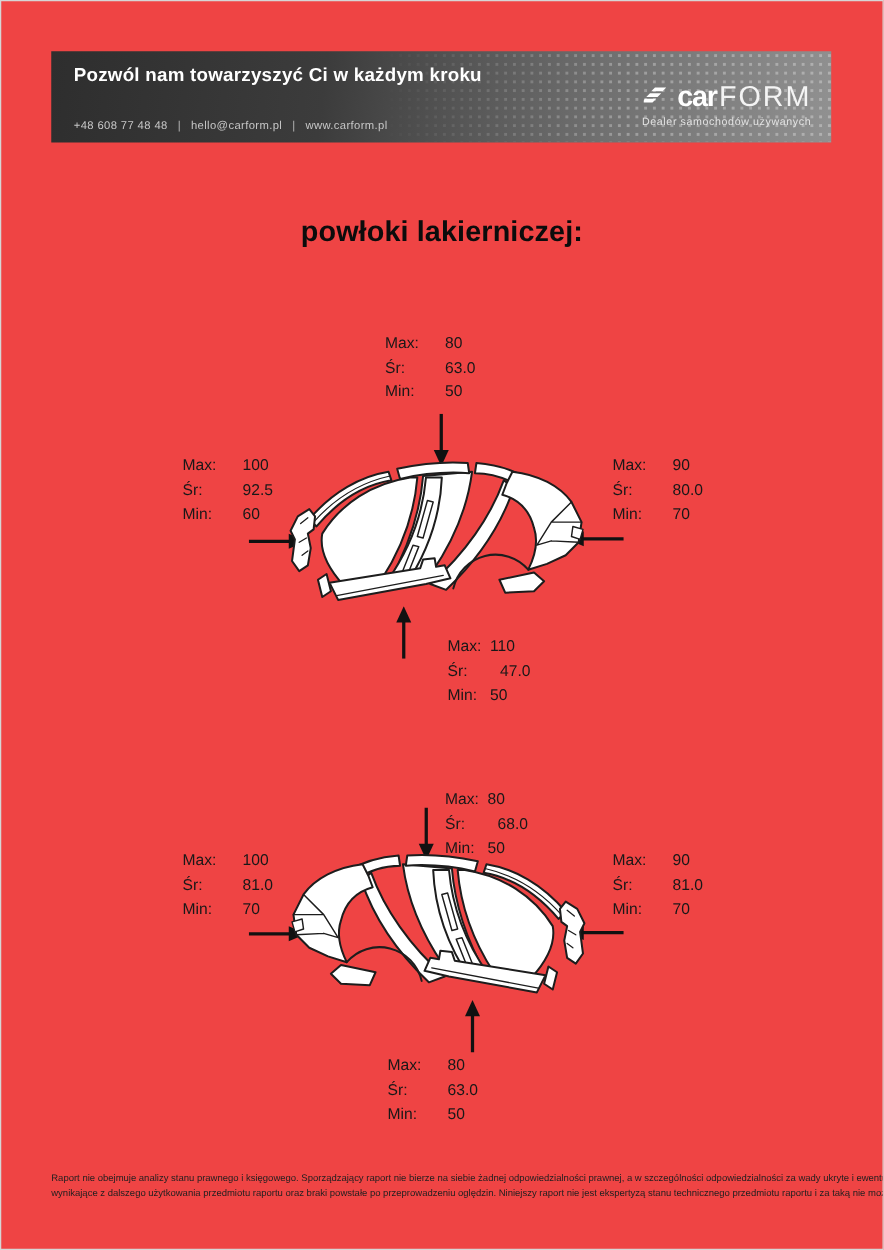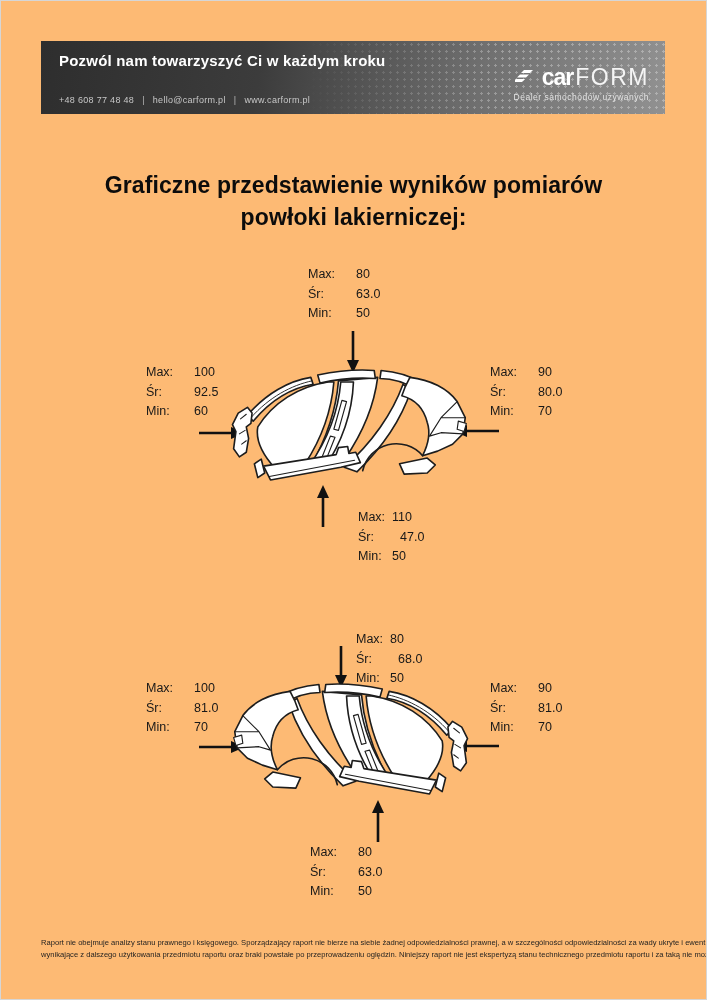--- a/index.html
+++ b/index.html
@@ -1,17 +1,17 @@
 <!DOCTYPE html>
 <html><head>
 <meta charset="utf-8">
 <style>
   html,body{margin:0;padding:0;background:#ffffff;}
   .page{
-    position:relative;width:707px;height:1000px;background:#fdba74;
+    position:relative;width:707px;height:1000px;background:#ef4444;
     border:1px solid #d6d6d6;box-sizing:border-box;overflow:hidden;
     font-family:"Liberation Sans","DejaVu Sans",sans-serif;color:#1a1a1a;
   }
   
   .header{
     position:absolute;left:40px;top:40px;width:624px;height:73px;
     background:linear-gradient(97deg,#2e2e2e 0%,#3c3c3c 35%,#6f6f6f 70%,#919191 100%);
     overflow:hidden;
   }
   .header-dots{
@@ -69,21 +69,20 @@
           </g>
         </svg>
         <span class="logo-car">car</span>
           <span class="logo-form">FORM</span>
       </div>
       <div class="logo-sub">Dealer samochodów używanych</div>
     </div>
   </div>
 
   <div class="title">
-    <div>Graficzne przedstawienie wyników pomiarów</div>
     <div>powłoki lakierniczej:</div>
   </div>
 
   <div class="meas" style="left:307px;top:264px;">
     <div class="row">
         <span class="ml">Max:</span>
         <span class="mv">80</span>
       </div>
     <div class="row">
         <span class="ml">Śr:</span>

